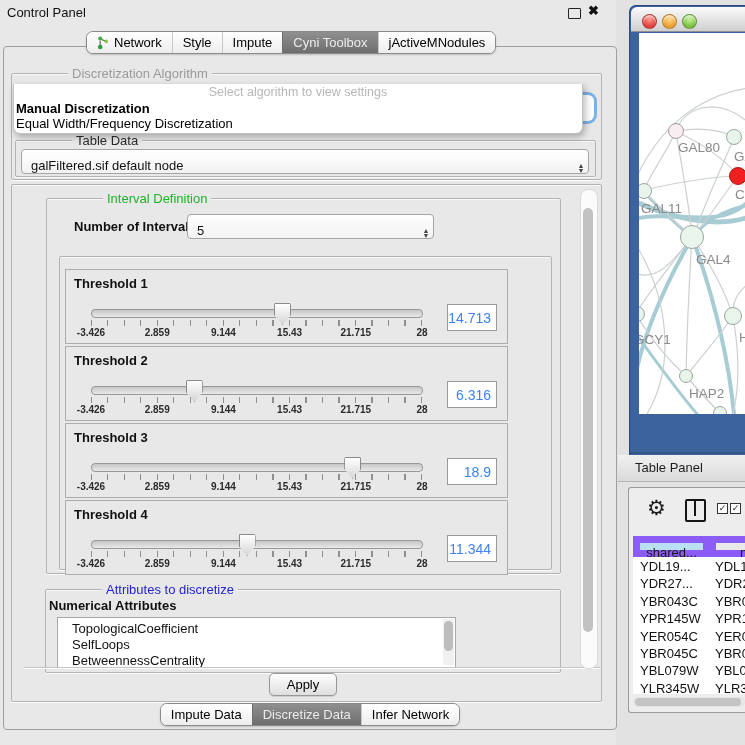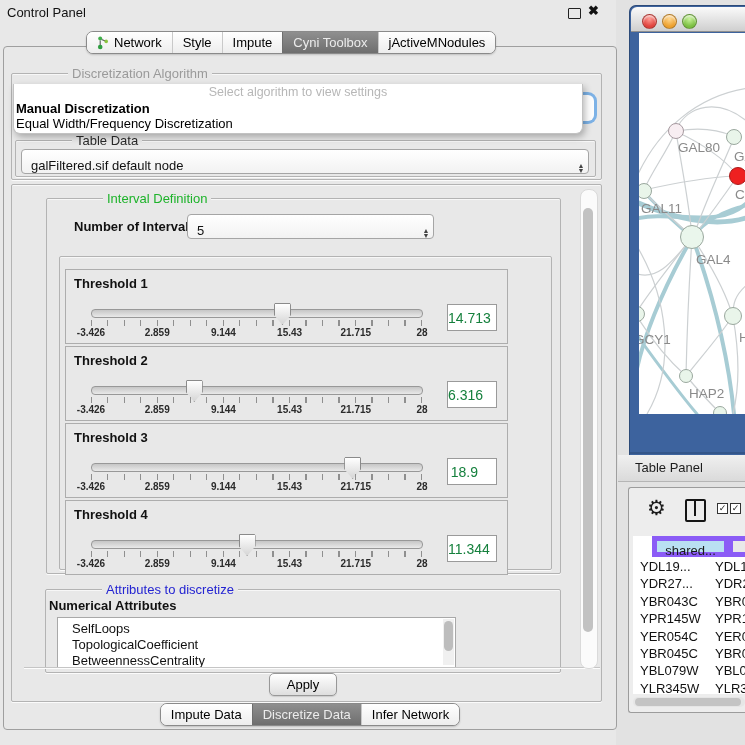--- a/index.html
+++ b/index.html
@@ -68,21 +68,21 @@
   .track{position:absolute;left:25px;top:39px;width:330px;height:7px;border-radius:4px;
     background:linear-gradient(#c6c6c6,#e9e9e9);border:1px solid #989898;}
   .thumb{position:absolute;top:33px;width:15px;height:20px;
     background:linear-gradient(#ffffff,#d6d6d6);border:1px solid #8a8a8a;
     clip-path:polygon(6% 0,94% 0,100% 8%,100% 55%,50% 100%,0 55%,0 8%);}
   .ticks{position:absolute;left:25px;top:50px;width:331px;height:6px;
     background:repeating-linear-gradient(to right,#8f8f8f 0 1px,transparent 1px 16.5px);}
   .scale{position:absolute;left:25px;top:57px;width:331px;height:12px;}
   .scale span{position:absolute;transform:translateX(-50%);font-size:10px;font-weight:bold;color:#2b2b2b;white-space:nowrap;}
   .th-value{position:absolute;left:381px;top:34px;width:50px;height:27px;background:#fff;
-    border:1px solid #9a9a9a;font-size:14px;color:#15803d;line-height:27px;text-align:right;padding-right:18px;box-sizing:border-box;}
+    border:1px solid #9a9a9a;font-size:14px;color:#3b82f6;line-height:27px;text-align:right;padding-right:5px;box-sizing:border-box;}
 
   
   .attr-sub{position:absolute;left:3px;top:8px;font-size:13px;font-weight:bold;color:#111;}
   .attr-list{position:absolute;left:11px;top:27px;width:397px;height:49px;background:#fff;
     border:1px solid #a8a8a8;overflow:hidden;}
   .attr-list ul{margin:0;padding:3px 0 0 14px;list-style:none;font-size:13px;line-height:16px;color:#111;}
   .attr-sb{position:absolute;right:1px;top:1px;width:11px;height:46px;background:#f0f0f0;}
   .attr-sb .t{position:absolute;left:1px;top:2px;width:9px;height:30px;border-radius:5px;background:#bdbdbd;}
 
   
@@ -114,22 +114,22 @@
   .tp-title{position:absolute;left:17px;top:5px;font-size:13px;color:#1d1d1d;}
   .tp-box{left:628px;top:487px;width:117px;height:224px;background:#ededed;
     border:1px solid #9c9c9c;border-right:none;border-radius:3px 0 0 3px;}
   .gear{position:absolute;left:18px;top:8px;font-size:21px;color:#1c1c1c;line-height:24px;}
   .split-ico{position:absolute;left:56px;top:11px;width:17px;height:19px;border:2px solid #151515;border-radius:2px;}
   .split-ico:after{content:"";position:absolute;left:7px;top:0;width:2px;height:15px;background:#151515;}
   .chk{position:absolute;top:15px;width:9px;height:9px;border:1px solid #333;font-size:9px;line-height:9px;
     text-align:center;color:#222;background:#fff;}
   .tp-table{position:absolute;left:4px;top:48px;right:0;height:158px;background:#fff;overflow:hidden;}
   .tp-hrow{position:absolute;left:0;top:0;right:0;height:22px;}
-  .tp-hcell{position:absolute;top:0;height:21px;border:5px solid #8b5cf6;box-sizing:border-box;
-    font-size:13px;color:#1a1a1a;text-align:center;line-height:20px;margin-left:19px;}
+  .tp-hcell{position:absolute;top:0;height:21px;border:7px solid #8b5cf6;box-sizing:border-box;
+    font-size:13px;color:#1a1a1a;text-align:center;line-height:20px;}
   .tp-hcell.c1{left:0;width:77px;background:#b9e0f2;}
   .tp-hcell.c2{left:76px;width:90px;background:#e9e9e9;text-align:left;padding-left:24px;}
   .tp-rows{position:absolute;left:0;top:22px;right:0;bottom:0;}
   .tp-row{position:absolute;left:0;right:0;height:17px;font-size:13px;color:#111;}
   .tp-row .cell1{position:absolute;left:7px;white-space:nowrap;}
   .tp-row .cell2{position:absolute;left:82px;white-space:nowrap;}
   .tp-hsb{position:absolute;left:4px;top:209px;right:1px;height:10px;background:#e6e6e6;border-radius:5px;}
   .tp-hsb .t{position:absolute;left:2px;top:1px;right:4px;height:8px;border-radius:4px;background:#c4c4c4;}
 
   .net-ico svg{display:block;}
@@ -282,22 +282,22 @@
   </div>
 </div>
       </div>
     </div>
 
     <div class="groupbox boxAttr abs">
       <span class="group-label lbl-blue">Attributes to discretize</span>
       <span class="attr-sub">Numerical Attributes</span>
       <div class="attr-list">
         <ul id="attr-items">
+            <li>TopologicalCoefficient</li>
             <li>SelfLoops</li>
-            <li>TopologicalCoefficient</li>
             <li>BetweennessCentrality</li>
           </ul>
         <div class="attr-sb">
             <div class="t"></div>
           </div>
       </div>
     </div>
 
     <div class="abs apply-sep"></div>
     <div class="abs apply-btn">Apply</div>

